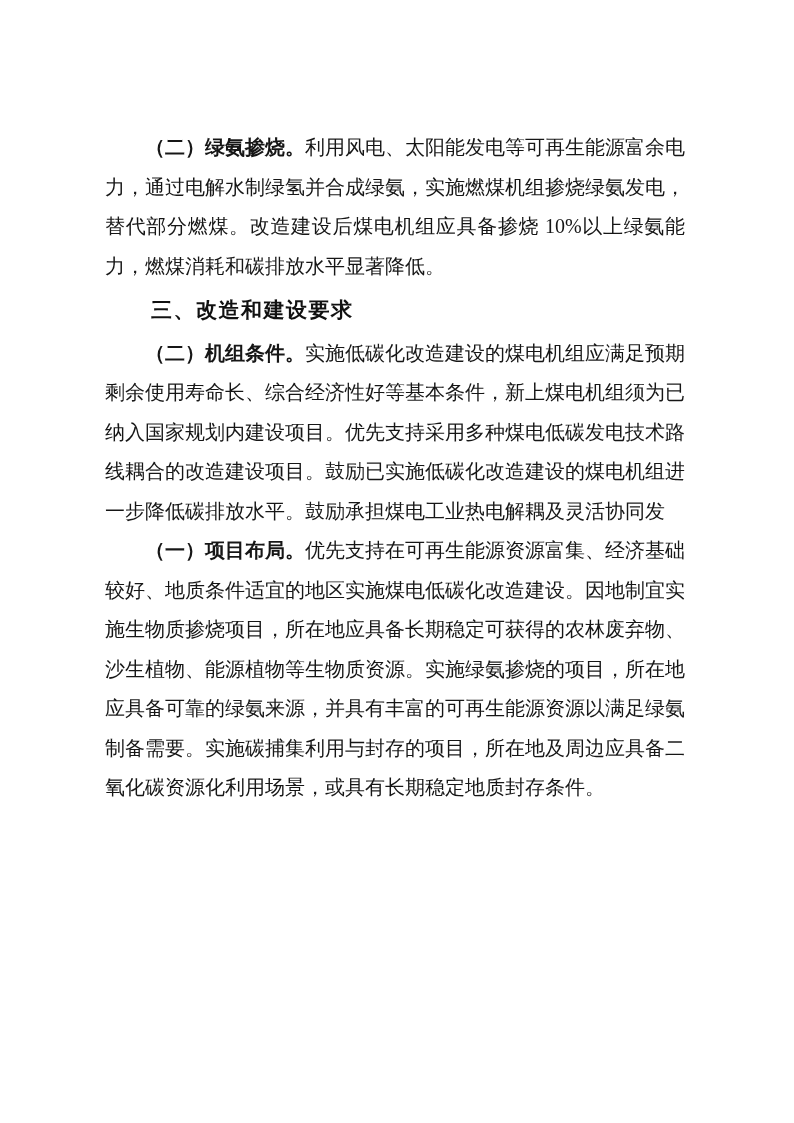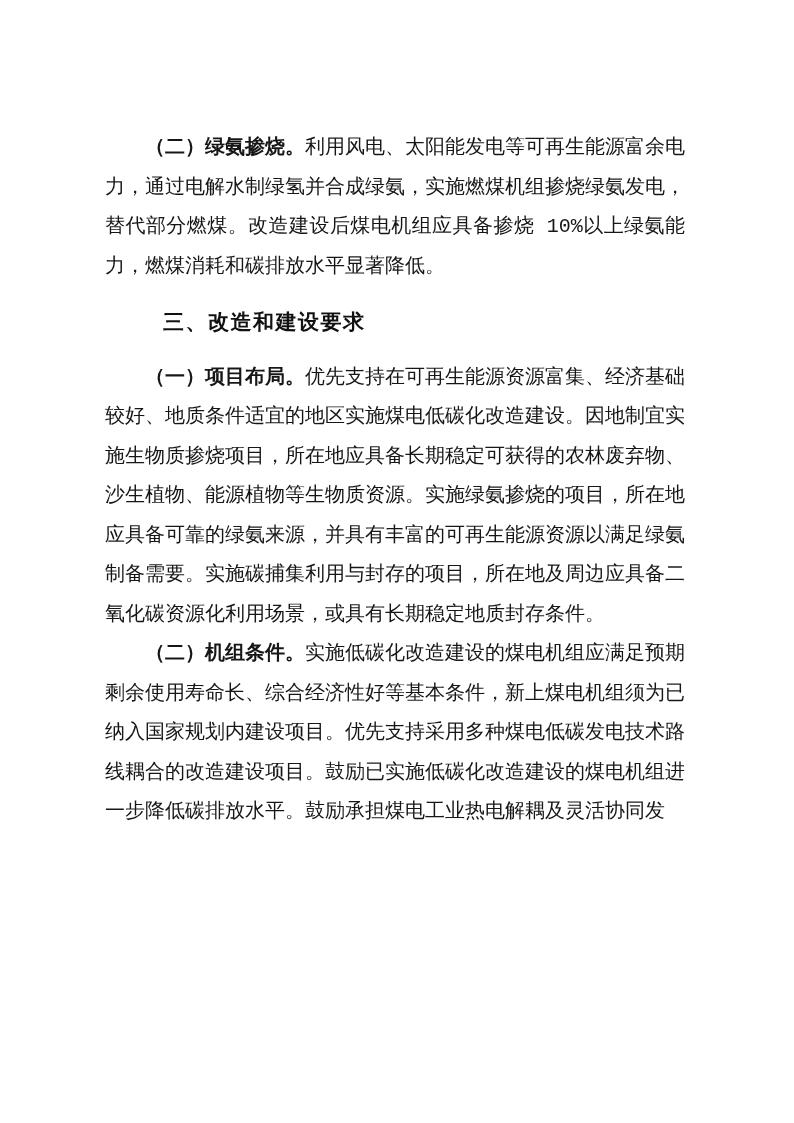--- a/index.html
+++ b/index.html
@@ -28,27 +28,26 @@
   }
   .para {
     margin: 0;
     padding: 0;
     font-size: 20px;
     line-height: 39.5px;
     color: #161616;
     text-align: justify;
     text-indent: 2em;
     word-break: break-all;
-    font-family: Liberation Mono, monospace;
   }
   .para .lead {
     font-weight: bold;
   }
   .heading {
-    margin: 16px;
+    margin: 4px;
     padding: 0;
     font-family: "Liberation Sans", "DejaVu Sans", sans-serif;
     font-weight: bold;
     font-size: 21px;
     line-height: 39.5px;
     letter-spacing: 1.5px;
     color: #111111;
     text-indent: 2em;
   }
 </style>
@@ -59,21 +58,21 @@
   <div class="doc-content">
 
     <p class="para">
       <span class="lead">（二）绿氨掺烧。</span><span>利用风电、太阳能发电等可再生能源富余电力，通过电解水制绿氢并合成绿氨，实施燃煤机组掺烧绿氨发电，替代部分燃煤。改造建设后煤电机组应具备掺烧 10%以上绿氨能力，燃煤消耗和碳排放水平显著降低。</span>
     </p>
 
 
     <h2 class="heading">三、改造和建设要求</h2>
 
     <p class="para">
-      <span class="lead">（一）项目布局。</span><span>优先支持在可再生能源资源富集、经济基础较好、地质条件适宜的地区实施煤电低碳化改造建设。因地制宜实施生物质掺烧项目，所在地应具备长期稳定可获得的农林废弃物、沙生植物、能源植物等生物质资源。实施绿氨掺烧的项目，所在地应具备可靠的绿氨来源，并具有丰富的可再生能源资源以满足绿氨制备需要。实施碳捕集利用与封存的项目，所在地及周边应具备二氧化碳资源化利用场景，或具有长期稳定地质封存条件。</span>
+      <span class="lead">（二）机组条件。</span><span>实施低碳化改造建设的煤电机组应满足预期剩余使用寿命长、综合经济性好等基本条件，新上煤电机组须为已纳入国家规划内建设项目。优先支持采用多种煤电低碳发电技术路线耦合的改造建设项目。鼓励已实施低碳化改造建设的煤电机组进一步降低碳排放水平。鼓励承担煤电工业热电解耦及灵活协同发</span>
     </p>
 
     <p class="para">
-      <span class="lead">（二）机组条件。</span><span>实施低碳化改造建设的煤电机组应满足预期剩余使用寿命长、综合经济性好等基本条件，新上煤电机组须为已纳入国家规划内建设项目。优先支持采用多种煤电低碳发电技术路线耦合的改造建设项目。鼓励已实施低碳化改造建设的煤电机组进一步降低碳排放水平。鼓励承担煤电工业热电解耦及灵活协同发</span>
+      <span class="lead">（一）项目布局。</span><span>优先支持在可再生能源资源富集、经济基础较好、地质条件适宜的地区实施煤电低碳化改造建设。因地制宜实施生物质掺烧项目，所在地应具备长期稳定可获得的农林废弃物、沙生植物、能源植物等生物质资源。实施绿氨掺烧的项目，所在地应具备可靠的绿氨来源，并具有丰富的可再生能源资源以满足绿氨制备需要。实施碳捕集利用与封存的项目，所在地及周边应具备二氧化碳资源化利用场景，或具有长期稳定地质封存条件。</span>
     </p>
 
   </div>
 </div>
 
 </body></html>

